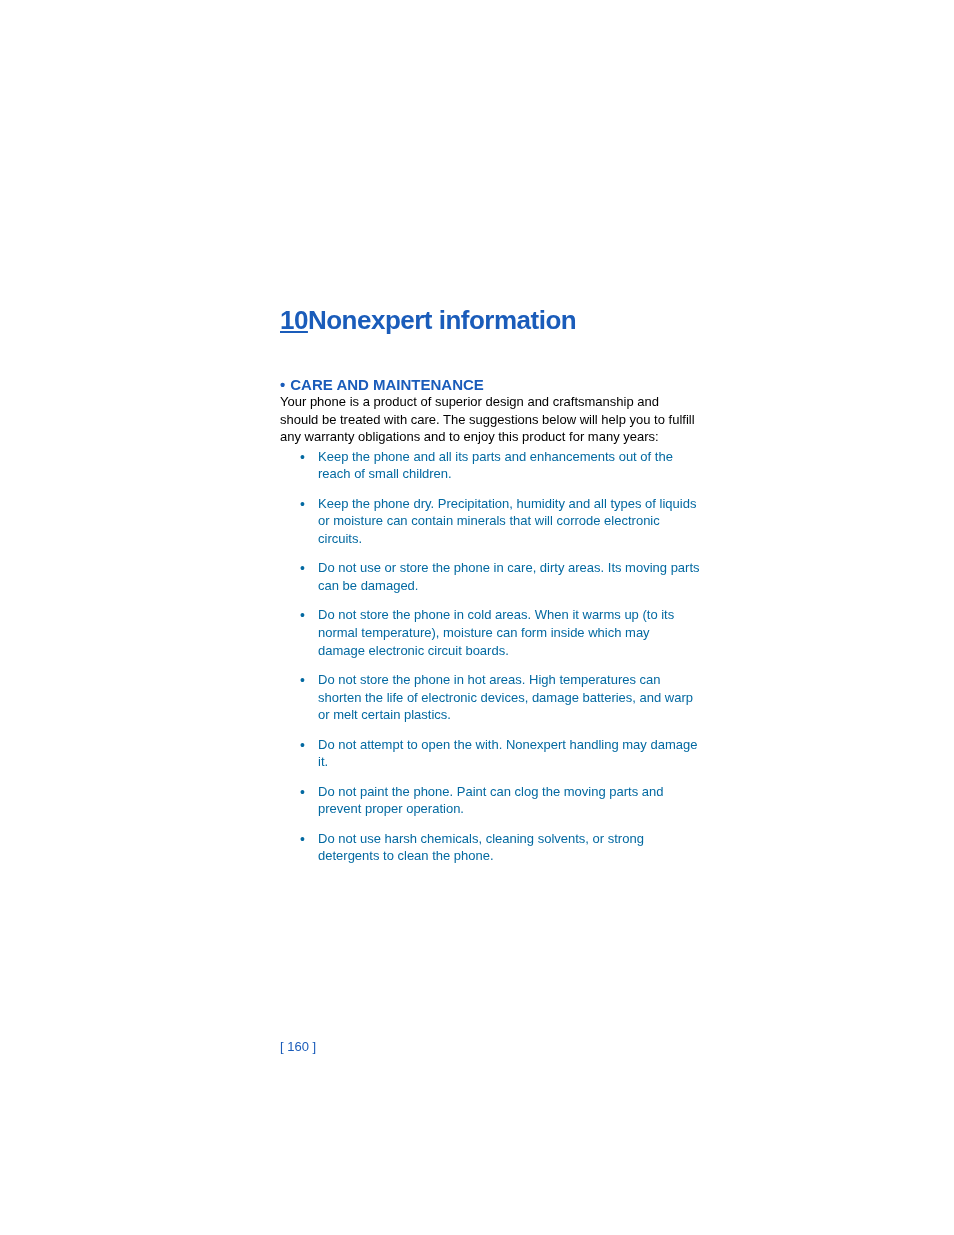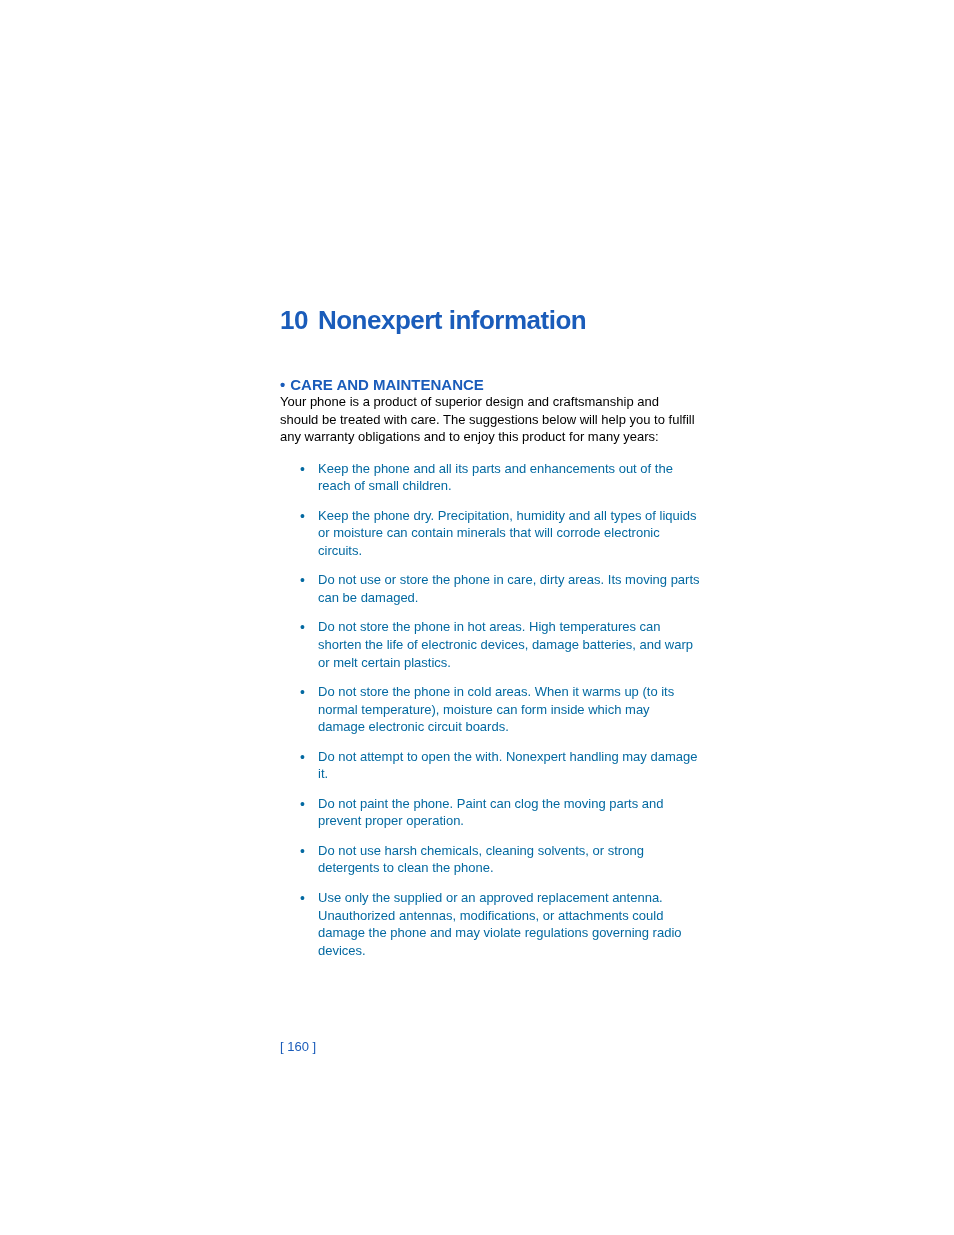--- a/index.html
+++ b/index.html
@@ -23,35 +23,35 @@
     }
     .chapter-title {
       color: #1a5cba;
       font-size: 26px;
       font-weight: bold;
       letter-spacing: -0.5px;
       margin-bottom: 40px;
       font-family: Verdana, Geneva, sans-serif;
     }
     .chapter-title .number {
-      margin-right: 10px;
+      text-decoration: underline;
     }
     .section-heading {
       color: #1a5cba;
       font-size: 15px;
       font-weight: bold;
       font-family: Verdana, Geneva, sans-serif;
     }
     .section-heading .bullet {
       margin-right: 5px;
     }
     .intro-text {
       font-size: 13px;
       line-height: 1.35;
-      margin-bottom: 14px;
+      margin-bottom: 2px;
       color: #000000;
     }
     .bullet-list {
       list-style: none;
       padding-left: 20px;
     }
     .bullet-list li {
       position: relative;
       font-size: 13px;
       line-height: 1.35;
@@ -87,22 +87,21 @@
   <h2 class="section-heading">
     <span class="bullet">•</span><span>CARE AND MAINTENANCE</span>
   </h2>
 
   <p class="intro-text">Your phone is a product of superior design and craftsmanship and should be treated with care. The suggestions below will help you to fulfill any warranty obligations and to enjoy this product for many years:</p>
 
   <ul class="bullet-list">
     <li>Keep the phone and all its parts and enhancements out of the reach of small children.</li>
     <li>Keep the phone dry. Precipitation, humidity and all types of liquids or moisture can contain minerals that will corrode electronic circuits.</li>
     <li>Do not use or store the phone in care, dirty areas. Its moving parts can be damaged.</li>
+    <li>Do not store the phone in cold areas. When it warms up (to its normal temperature), moisture can form inside which may damage electronic circuit boards.</li>
     <li>Do not store the phone in hot areas. High temperatures can shorten the life of electronic devices, damage batteries, and warp or melt certain plastics.</li>
-    <li>Do not store the phone in cold areas. When it warms up (to its normal temperature), moisture can form inside which may damage electronic circuit boards.</li>
     <li>Do not attempt to open the with. Nonexpert handling may damage it.</li>
     <li>Do not paint the phone. Paint can clog the moving parts and prevent proper operation.</li>
     <li>Do not use harsh chemicals, cleaning solvents, or strong detergents to clean the phone.</li>
-    <li>Use only the supplied or an approved replacement antenna. Unauthorized antennas, modifications, or attachments could damage the phone and may violate regulations governing radio devices.</li>
   </ul>
 
   <div class="page-number">[ 160 ]</div>
 </div>
 
 </body></html>

